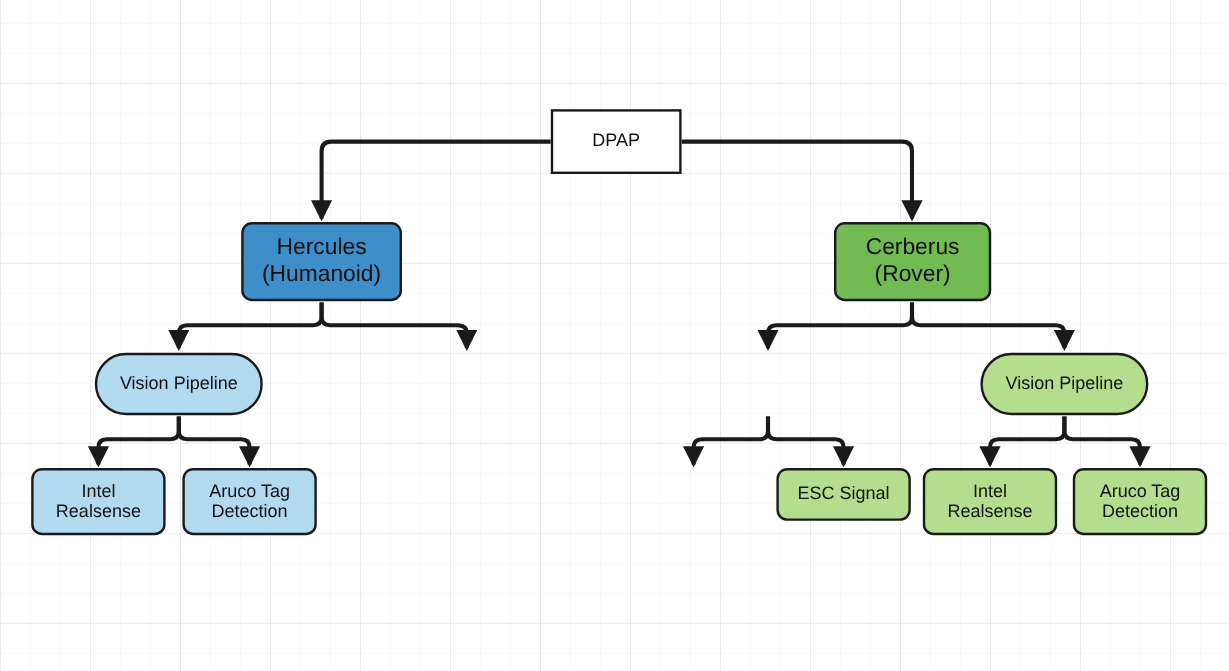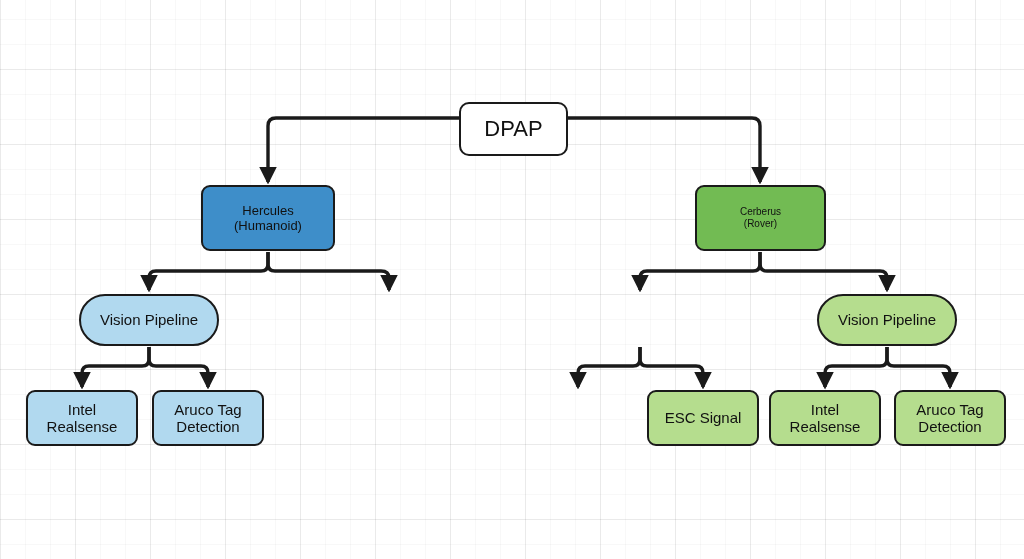--- a/index.html
+++ b/index.html
@@ -38,33 +38,32 @@
     text-align: center;
     border: 2px solid #1a1a1a;
     color: #111111;
     font-family: "Liberation Sans", sans-serif;
     line-height: 1.16;
     white-space: pre-line;
     z-index: 2;
   }
   .n-root {
     background: #ffffff;
-    border-radius: 10px;
-    font-size: 22px;
-    margin-top: 11px;
+    border-radius: 0;
+    font-size: 15px;
   }
   .n-blue-dark {
     background: #3e8ec9;
     border-radius: 9px;
-    font-size: 13px;
+    font-size: 19px;
   }
   .n-green-dark {
     background: #72bb53;
     border-radius: 9px;
-    font-size: 10px;
+    font-size: 19px;
   }
   .n-blue-light {
     background: #b1d9ef;
     border-radius: 26px;
     font-size: 15px;
   }
   .n-green-light {
     background: #b5dd8e;
     border-radius: 26px;
     font-size: 15px;
@@ -133,21 +132,21 @@
   <div class="node n-blue-leaf" style="left:26px; top:390px; width:112px; height:56px;">Intel
 Realsense</div>
 
   <div class="node n-blue-leaf" style="left:152px; top:390px; width:112px; height:56px;">Aruco Tag
 Detection</div>
 
 
   <div class="node n-green-light" style="left:817px; top:294px; width:140px; height:52px;">Vision Pipeline</div>
 
 
-  <div class="node n-green-leaf" style="left:647px; top:390px; width:112px; height:56px;">ESC Signal</div>
+  <div class="node n-green-leaf" style="left:647px; top:390px; width:112px; height:44px;">ESC Signal</div>
 
   <div class="node n-green-leaf" style="left:769px; top:390px; width:112px; height:56px;">Intel
 Realsense</div>
 
   <div class="node n-green-leaf" style="left:894px; top:390px; width:112px; height:56px;">Aruco Tag
 Detection</div>
 
 </div>
 
 </body></html>

